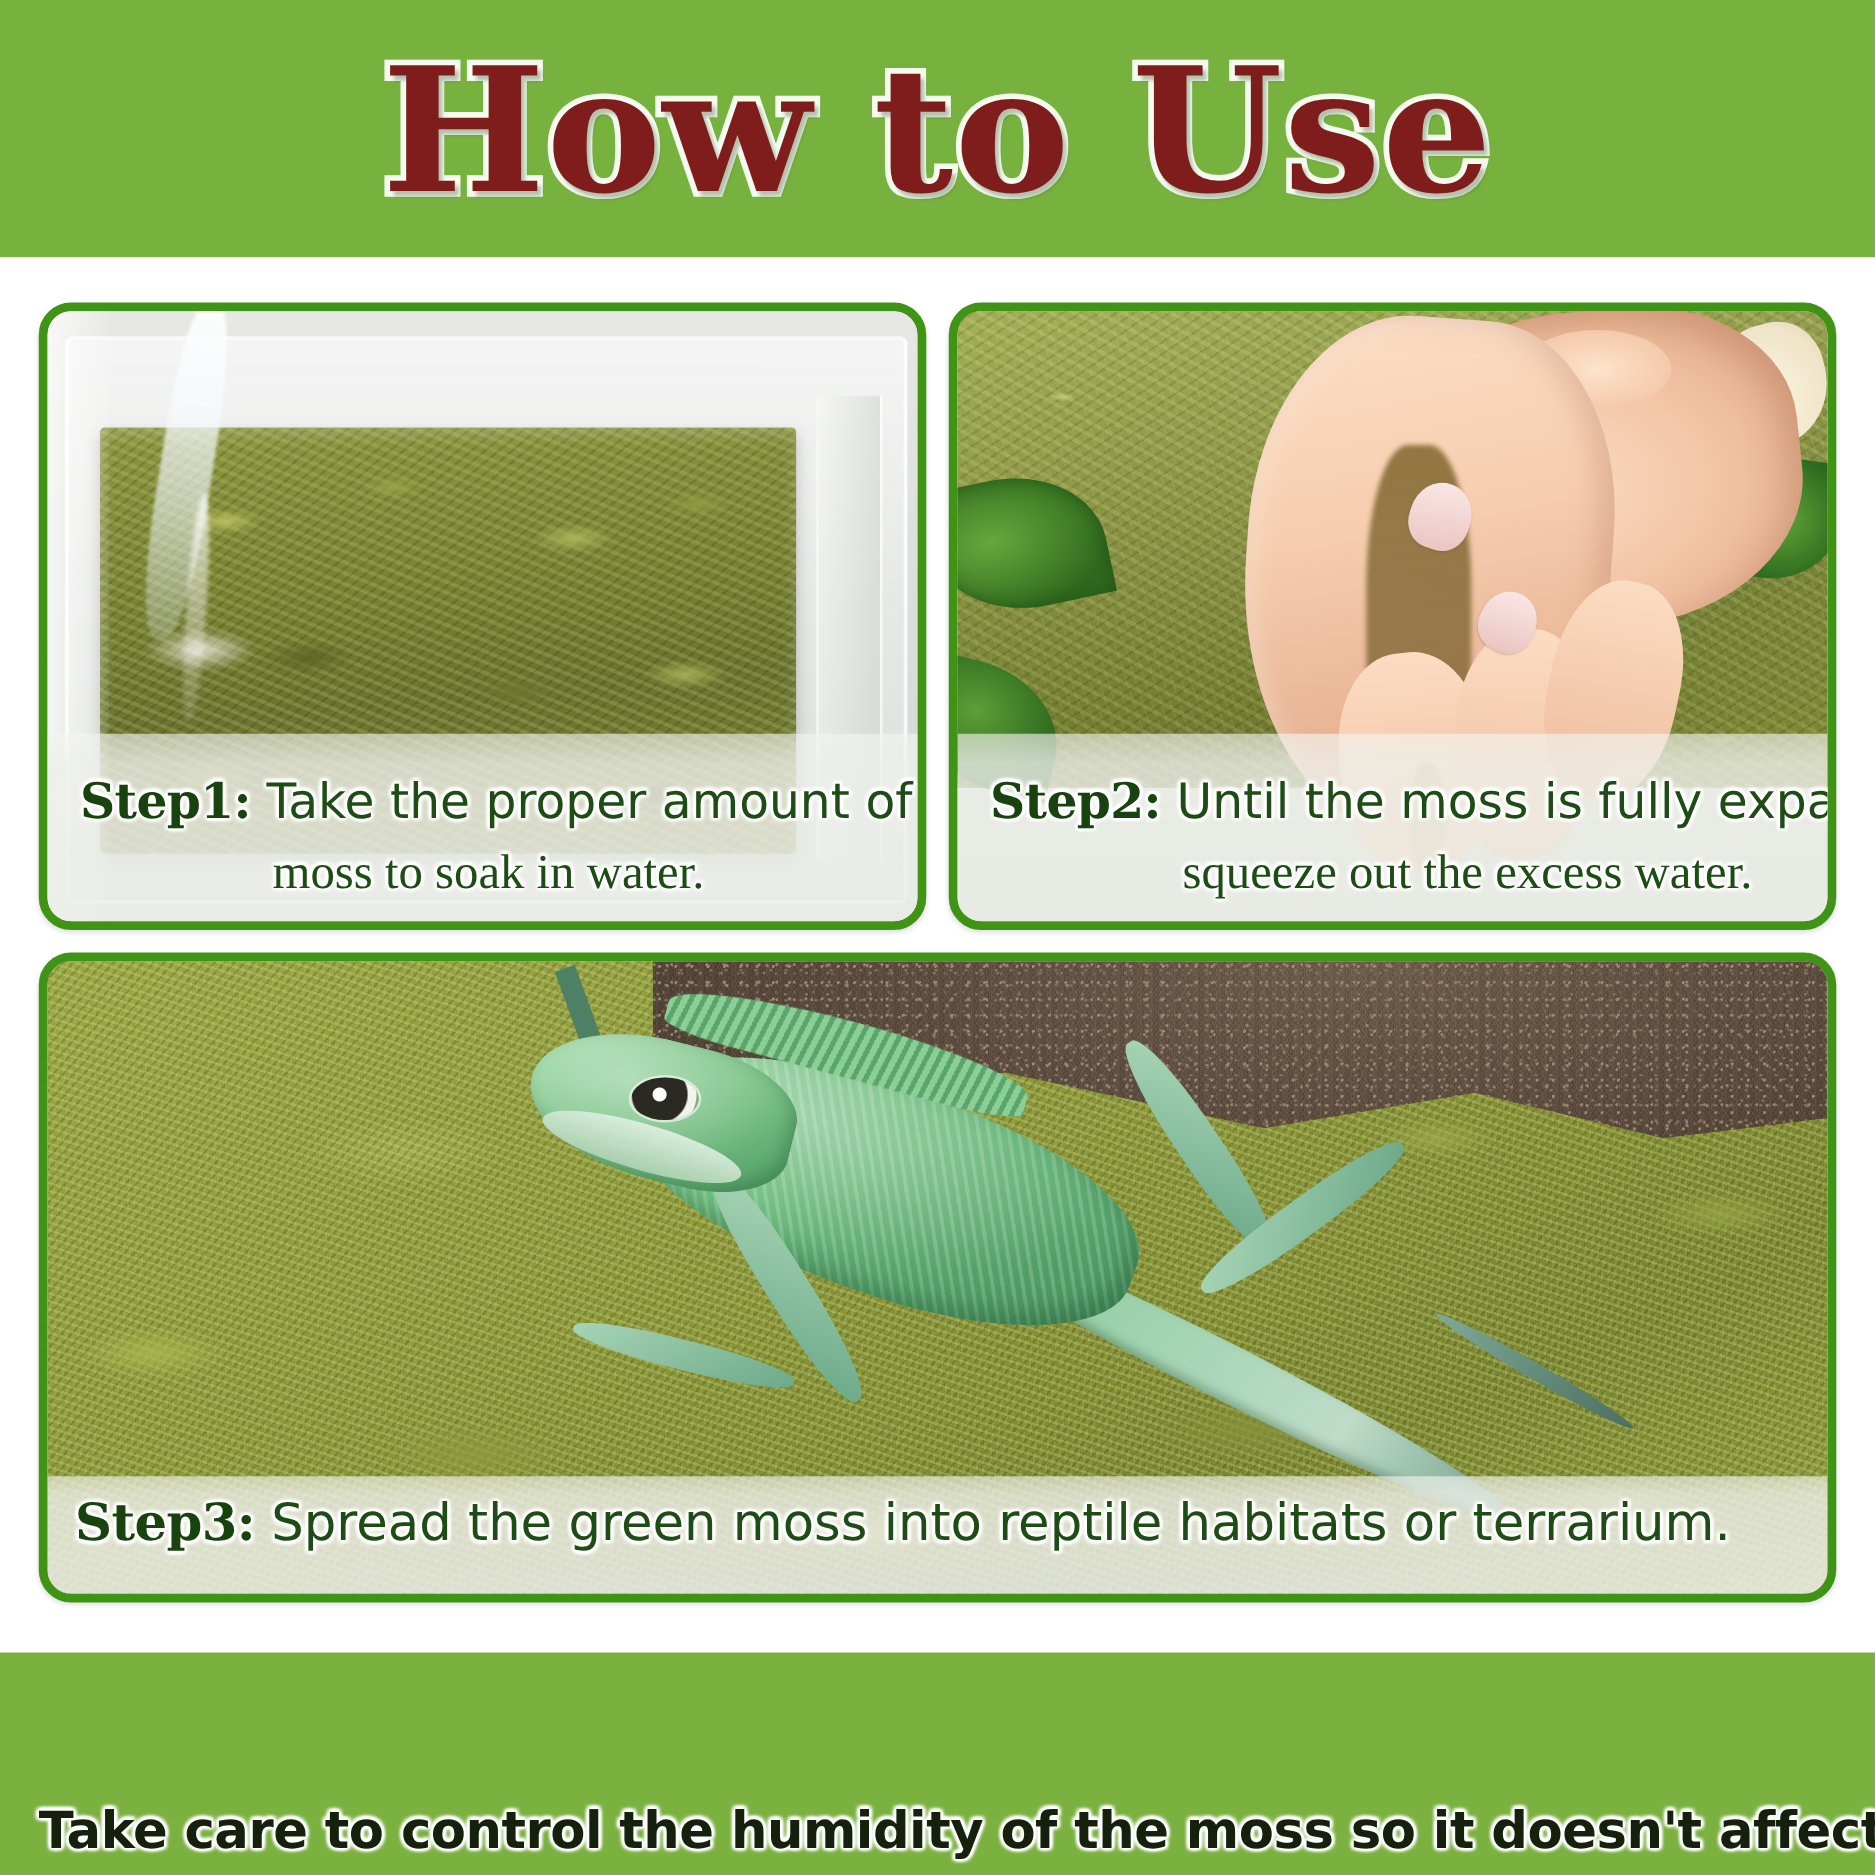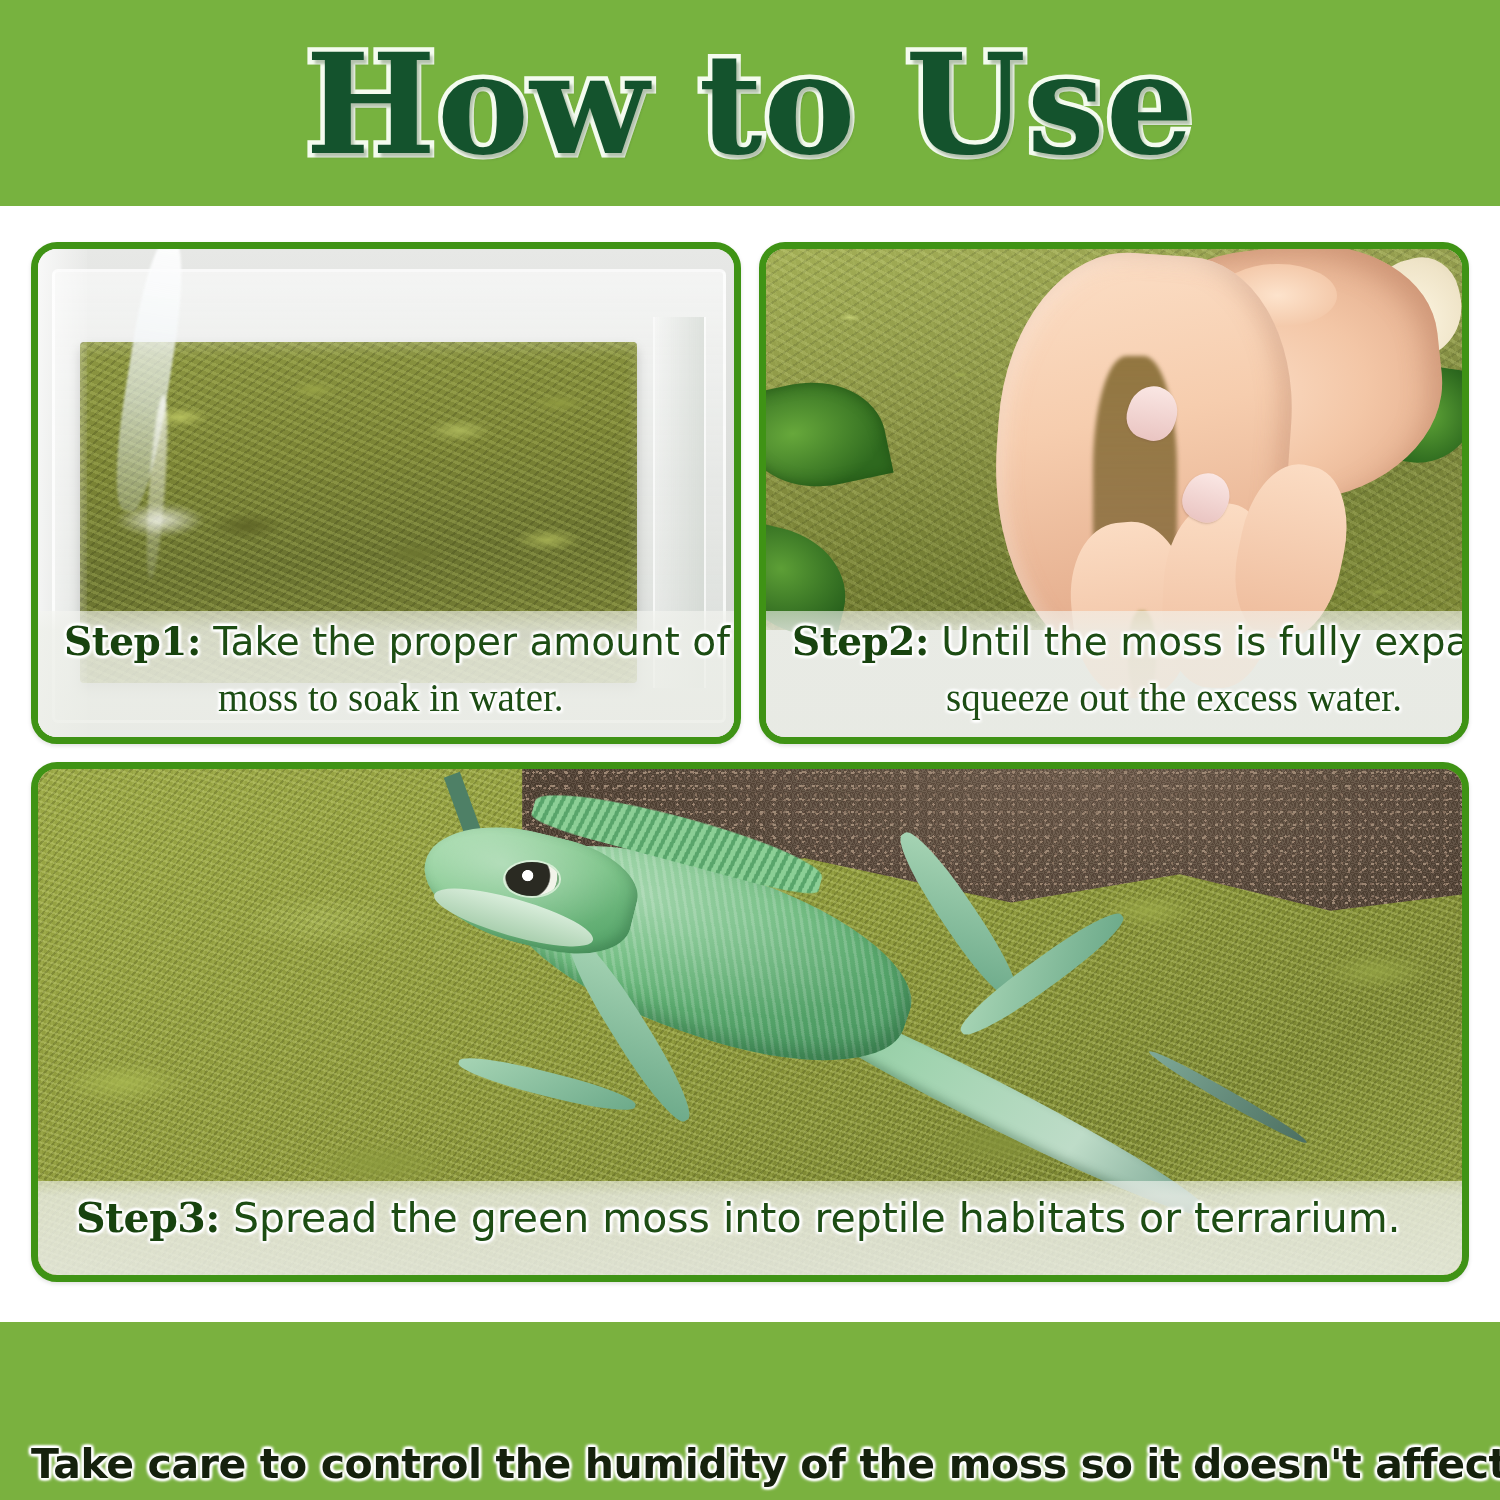--- a/index.html
+++ b/index.html
@@ -17,21 +17,21 @@
   .header-banner{
     position:absolute;left:0;top:0;width:1500px;height:206px;
     background:#77b23f;
     display:flex;align-items:center;justify-content:center;
   }
   .header-title{
     font-family:"DejaVu Serif","Liberation Serif",serif;
     font-weight:bold;
     font-size:138px;
     line-height:1;
-    color:#14532d;
+    color:#7f1d1d;
     letter-spacing:1px;
     -webkit-text-stroke:9px #f4fbef;
     paint-order:stroke fill;
     text-shadow:3px 4px 3px rgba(30,60,20,.30);
     margin-top:4px;
   }
 
   
   .cards-area{position:absolute;left:0;top:206px;width:1500px;height:1116px;background:#ffffff;}
 
@@ -53,36 +53,36 @@
   
   .caption{
     position:absolute;left:0;right:0;bottom:0;
     background:linear-gradient(to bottom,rgba(244,245,240,.62) 0%,rgba(238,240,234,.80) 16%,rgba(236,238,232,.86) 100%);
     color:#1d4d14;
     font-family:"DejaVu Sans","Liberation Sans",sans-serif;
     text-shadow:
        2px 0 2px #ffffff,-2px 0 2px #ffffff,0 2px 2px #ffffff,0 -2px 2px #ffffff,
        2px 2px 3px #ffffff,-2px -2px 3px #ffffff,2px -2px 3px #ffffff,-2px 2px 3px #ffffff;
   }
-  .cap-small{height:124px;padding:2px 0 0 0;}
+  .cap-small{height:124px;padding:26px 0 0 0;}
   .cap-wide{height:88px;padding:6px 0 0 0;}
 
   .cap-line{display:block;white-space:nowrap;}
   .cap-small .cap-line{font-size:39px;line-height:56px;}
   .cap-wide  .cap-line{font-size:41px;line-height:62px;}
 
   .step-label{
     font-family:"DejaVu Serif","Liberation Serif",serif;
     font-weight:bold;
     color:#18430f;
     letter-spacing:-0.5px;
   }
   .cap-small .l1{padding-left:26px;}
   .cap-small .l2{padding-left:180px;font-family:Liberation Serif, serif;}
-  .cap-wide  .l1{padding-left:38px;}
+  .cap-wide  .l1{padding-left:22px;}
 
   
   .tips-band{
     position:absolute;left:0;top:1322px;width:1500px;height:178px;
     background:#7ab13f;
   }
   .tips-badge{
     position:absolute;left:33px;top:27px;
     width:228px;height:72px;
     background:#ee0413;

